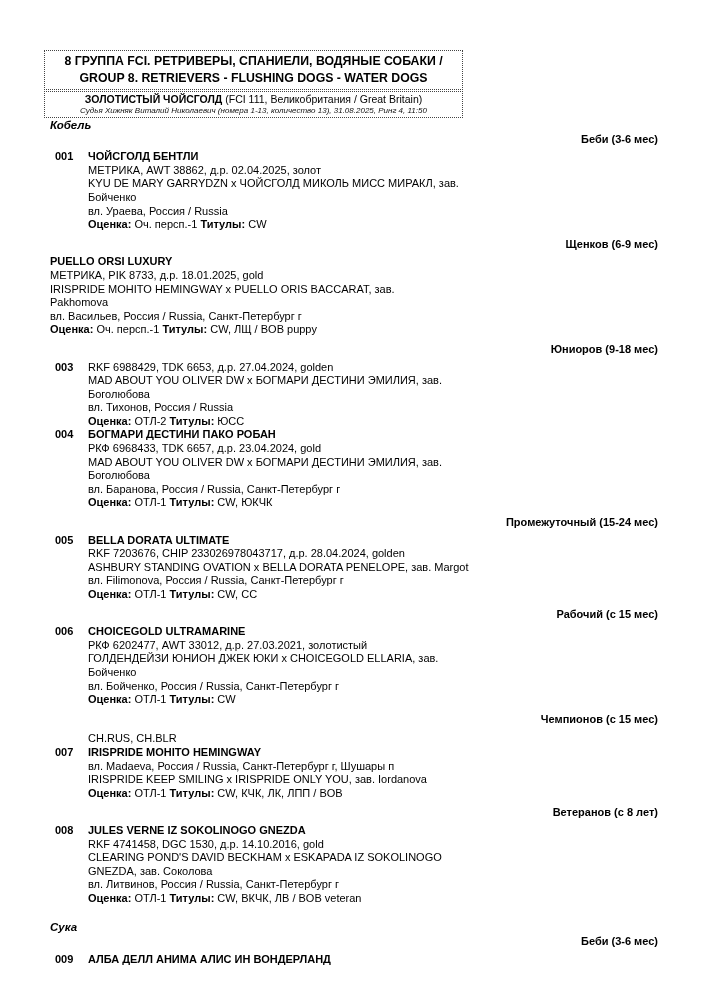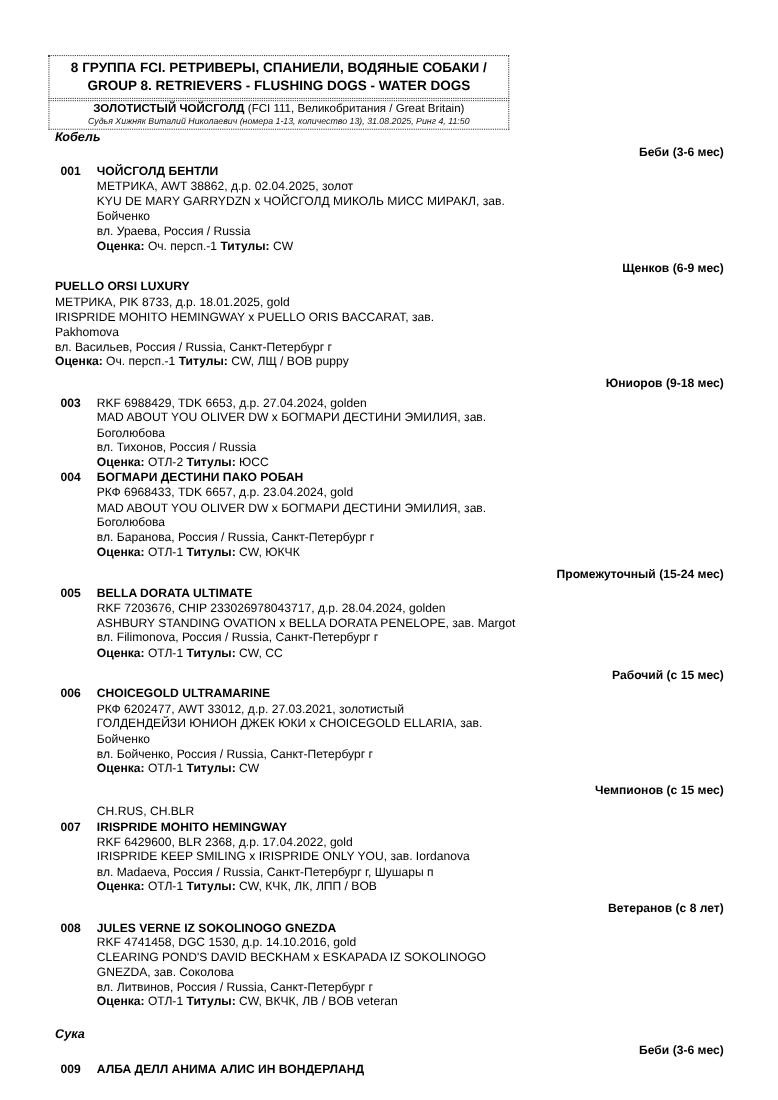--- a/index.html
+++ b/index.html
@@ -188,23 +188,22 @@
         </div>
       </div>
     </div>
 
     <div class="class-label">Чемпионов (с 15 мес)</div>
     <div class="pretitle">CH.RUS, CH.BLR</div>
     <div class="entry">
       <div class="entry-num">007</div>
       <div class="entry-body">
         <div class="entry-name">IRISPRIDE MOHITO HEMINGWAY</div>
-        <div>RKF 6429600, BLR 2368, д.р. 17.04.2022, gold</div>
+        <div>вл. Madaeva, Россия / Russia, Санкт-Петербург г, Шушары п</div>
         <div>IRISPRIDE KEEP SMILING x IRISPRIDE ONLY YOU, зав. Iordanova</div>
-        <div>вл. Madaeva, Россия / Russia, Санкт-Петербург г, Шушары п</div>
         <div class="rating-line">
           <b>Оценка:</b>
           <span>ОТЛ-1</span>
           <b>Титулы:</b>
           <span>CW, КЧК, ЛК, ЛПП / BOB</span>
         </div>
       </div>
     </div>
 
     <div class="class-label">Ветеранов (с 8 лет)</div>

